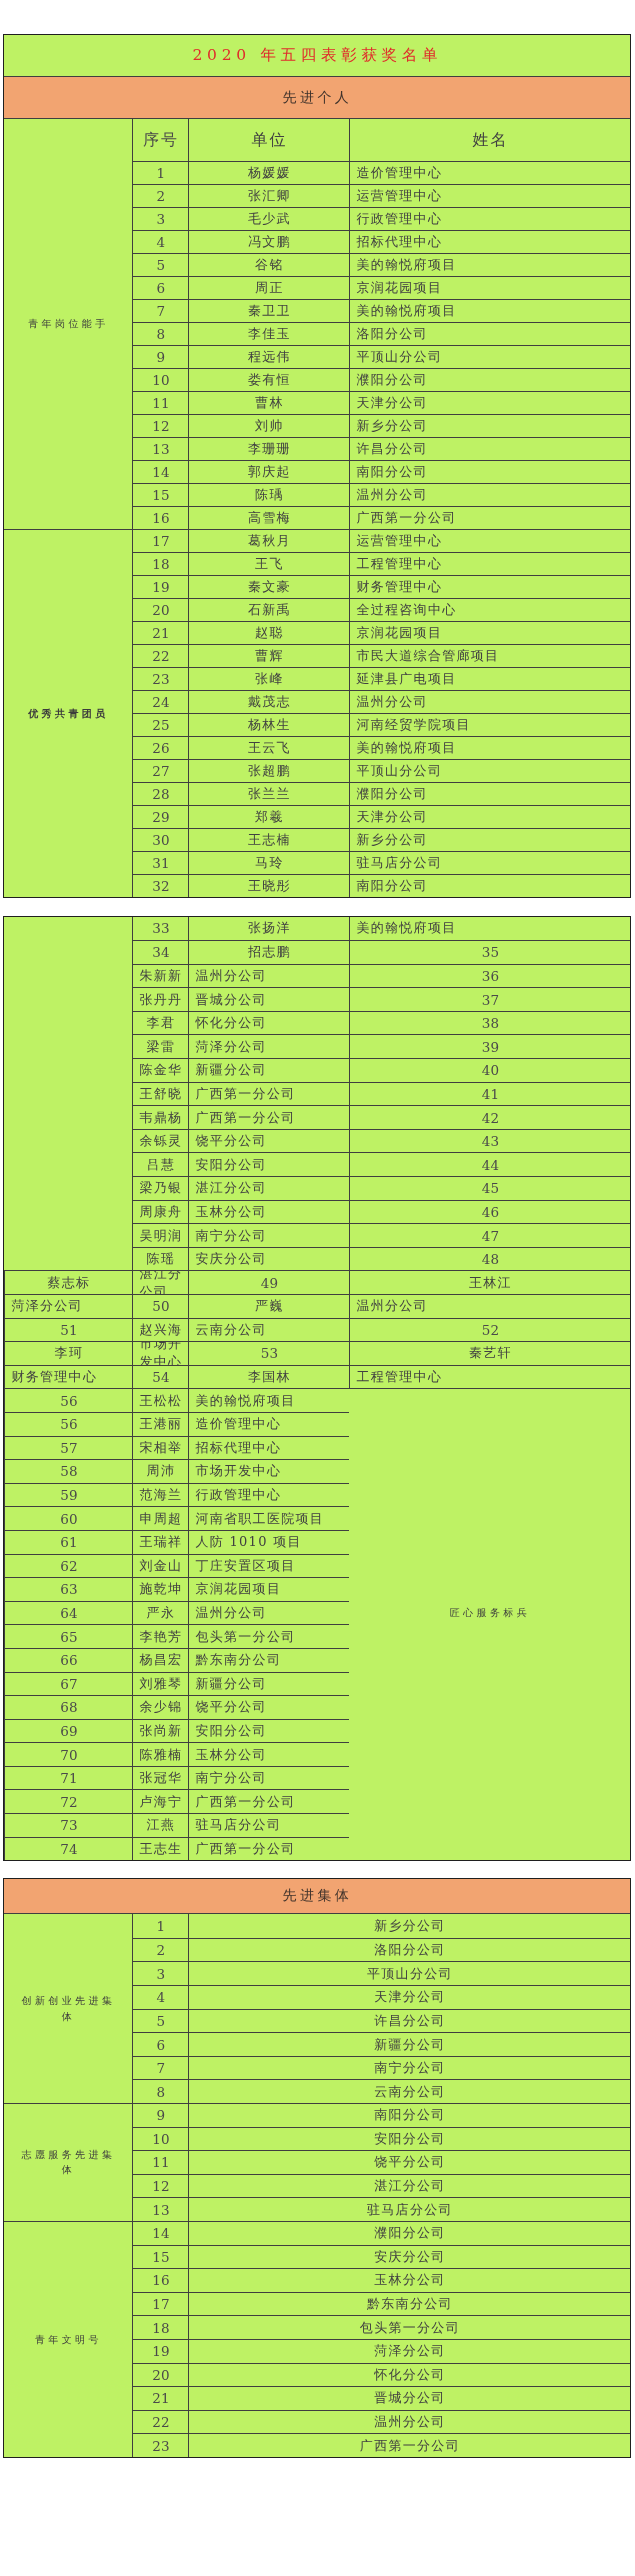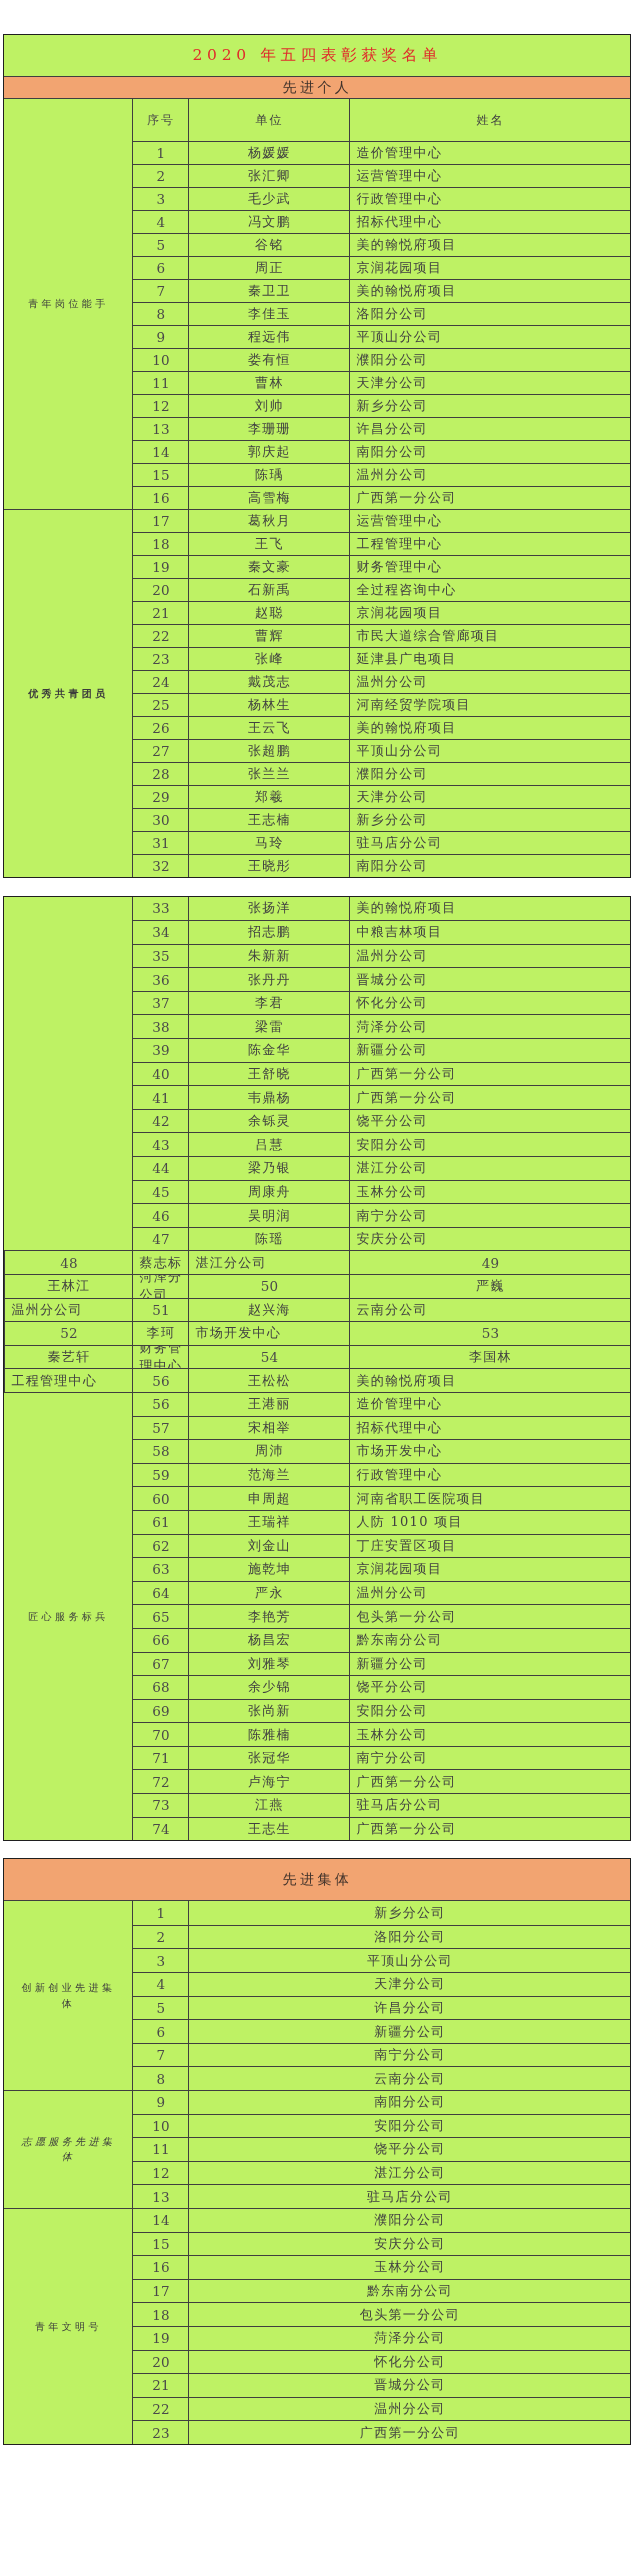--- a/index.html
+++ b/index.html
@@ -19,39 +19,39 @@
   .page{width:628px;margin:0 3.4px;padding-top:34px;}
   .block{border:1.3px solid var(--border-dark);background:#bef264;}
   .block + .block{margin-top:17.5px;}
   .block.collective{margin-top:17px;}
   .title-row{
     height:42px;display:flex;align-items:center;justify-content:center;
     color:var(--title-red);font-size:15.5px;letter-spacing:4.7px;
     border-bottom:0.7px solid var(--border);
   }
   .banner{
-    height:22px;display:flex;align-items:center;justify-content:center;
+    height:42px;display:flex;align-items:center;justify-content:center;
     background:var(--banner-orange);color:#41332b;
     font-size:14px;letter-spacing:3.4px;
     border-bottom:0.7px solid var(--border);
   }
-  .banner.tall{height:42px;}
+  .banner.tall{height:35px;}
   .grid{display:grid;width:100%;}
   .g4{grid-template-columns:128px 56px 161px 1fr;}
   .g3{grid-template-columns:128px 56px 1fr;grid-auto-rows:23.6px;}
   #grid1{grid-template-rows:42px repeat(32,23px);}
   #grid2{grid-auto-rows:23.6px;}
   .cell{
     display:flex;align-items:center;justify-content:center;
     font-size:13px;letter-spacing:1.3px;overflow:hidden;
   }
   .cell.bt{border-top:0.7px solid var(--border);}
   .cell.no,.cell.nm,.cell.un{border-left:0.7px solid var(--border);}
   .cell.no{font-size:13.5px;letter-spacing:0;color:#4a4a4a;}
-  .cell.hd{font-size:12px;letter-spacing:2px;justify-content:center;}
+  .cell.hd{font-size:16px;letter-spacing:2px;justify-content:center;}
   .cell.cat{font-size:10px;letter-spacing:3.4px;color:#3c3c3c;}
   .cell.cat .lbl{display:inline-block;max-width:103px;text-align:center;line-height:1.55;}
   .cell.un.left{justify-content:flex-start;padding-left:6px;}
 </style>
 </head>
 <body>
 
 <div class="page">
 
   <div class="block">
@@ -377,23 +377,20 @@
         </div>
         <div class="cell un left">
           <span class="lbl">美的翰悦府项目</span>
         </div>
         <div class="cell no bt">
           <span class="lbl">34</span>
         </div>
         <div class="cell nm bt">
           <span class="lbl">招志鹏</span>
         </div>
-        <div class="cell un left bt">
-          <span class="lbl">中粮吉林项目</span>
-        </div>
         <div class="cell no bt">
           <span class="lbl">35</span>
         </div>
         <div class="cell nm bt">
           <span class="lbl">朱新新</span>
         </div>
         <div class="cell un left bt">
           <span class="lbl">温州分公司</span>
         </div>
         <div class="cell no bt">
@@ -800,21 +797,21 @@
         </div>
         <div class="cell un bt">
           <span class="lbl">南宁分公司</span>
         </div>
         <div class="cell no bt">
           <span class="lbl">8</span>
         </div>
         <div class="cell un bt">
           <span class="lbl">云南分公司</span>
         </div>
-        <div class="cell cat bt" style="grid-row: span 5; font-style: italic;">
+        <div class="cell cat bt" style="grid-row: span 5;">
           <span class="lbl">志愿服务先进集体</span>
         </div>
         <div class="cell no bt">
           <span class="lbl">9</span>
         </div>
         <div class="cell un bt">
           <span class="lbl">南阳分公司</span>
         </div>
         <div class="cell no bt">
           <span class="lbl">10</span>

